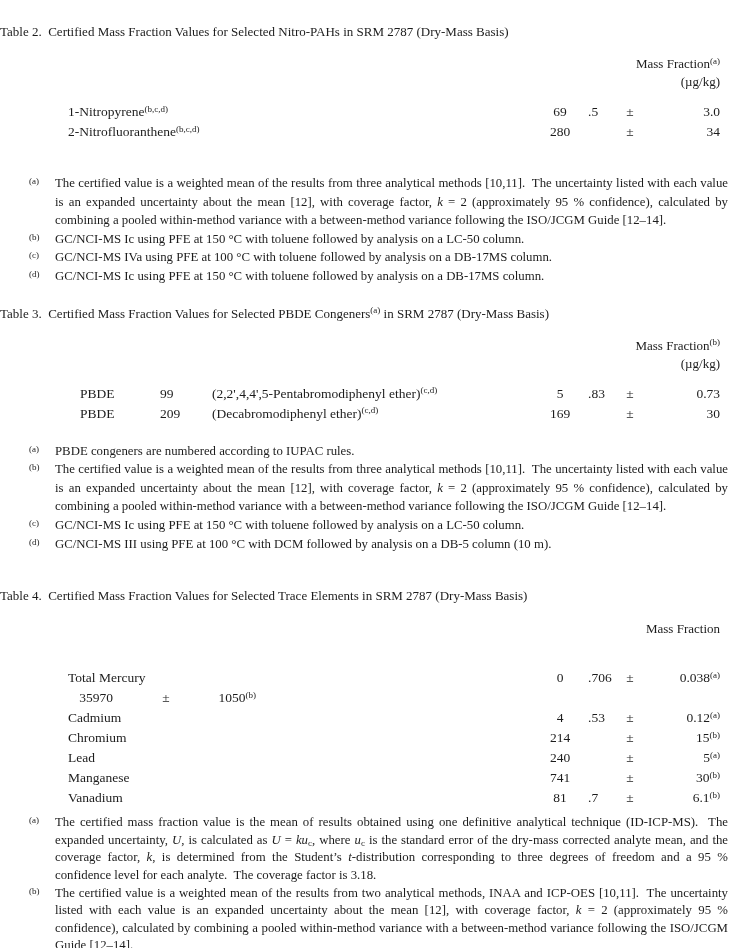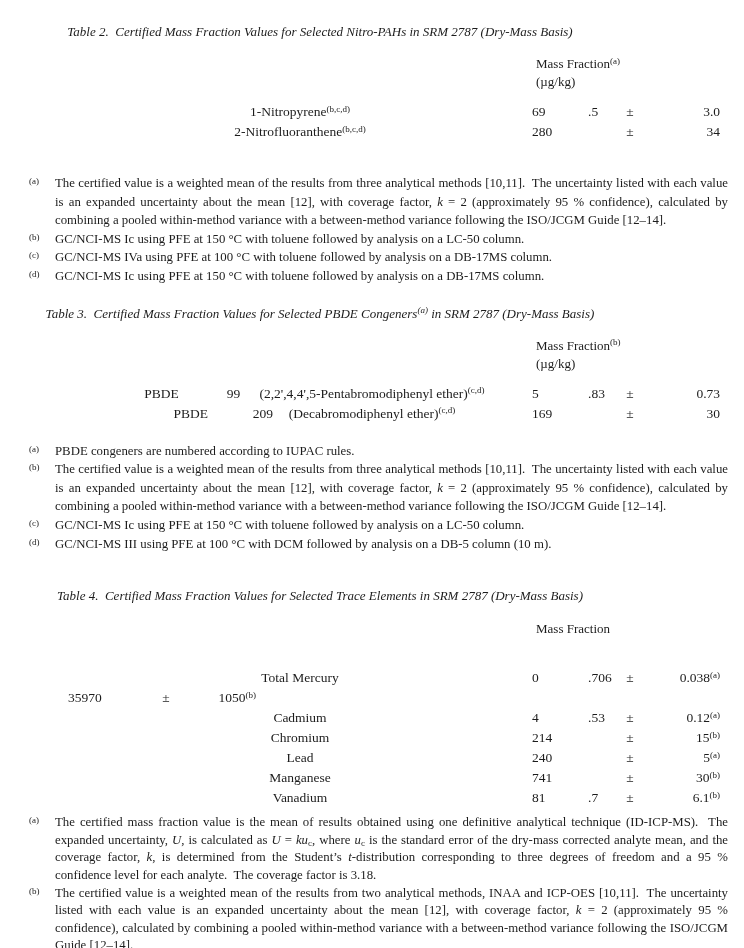--- a/index.html
+++ b/index.html
@@ -3,40 +3,40 @@
 <meta charset="utf-8">
 <style>
   html,body{margin:0;padding:0;}
   body{
     width:744px;height:948px;overflow:hidden;
     background:#ffffff;color:#1c1c1c;
     font-family:"Liberation Serif","DejaVu Serif",serif;
   }
   .page{position:relative;width:744px;height:948px;}
   .tbl-title{
-    width:640px;text-align:center;
-    font-size:13px;line-height:20px;white-space:nowrap;font-style:italic;
+    width:640px;
+    font-size:13px;line-height:20px;white-space:nowrap;
   }
   sup{
     font-size:9px;line-height:0;vertical-align:baseline;
     position:relative;top:-4.5px;letter-spacing:0;
   }
   sub{font-size:9px;line-height:0;vertical-align:baseline;position:relative;top:2px;}
   .col-head{position:relative;height:36px;margin-top:13px;}
   .ch-inner{
-    position:absolute;left:536px;width:200px;text-align:left;
+    position:absolute;left:520px;width:200px;text-align:right;
     font-size:13px;line-height:18px;
   }
   .rows{margin:11px 24px 0 68px;font-size:13.5px;}
   .row{display:flex;height:20px;line-height:20px;white-space:nowrap;}
   .cell{display:block;}
-  .name{flex:1;overflow:hidden;text-align:center;}
+  .name{flex:1;overflow:hidden;}
   .p1{display:inline-block;width:80px;padding-left:12px;box-sizing:border-box;}
   .p2{display:inline-block;width:52px;margin-left:12px;}
-  .vint{width:56px;text-align:left;}
+  .vint{width:56px;text-align:center;}
   .vfrac{width:24px;text-align:left;}
   .pm{width:36px;text-align:center;}
   .unc{width:72px;text-align:right;}
   .fns{margin-top:32px;font-size:12.8px;}
   .fn{display:flex;line-height:18.6px;}
   .fn-marker{
     flex:none;width:26px;margin-left:29px;
     font-size:9px;position:relative;top:-2px;
   }
   .fn-text{flex:1;text-align:justify;padding-right:16px;}

